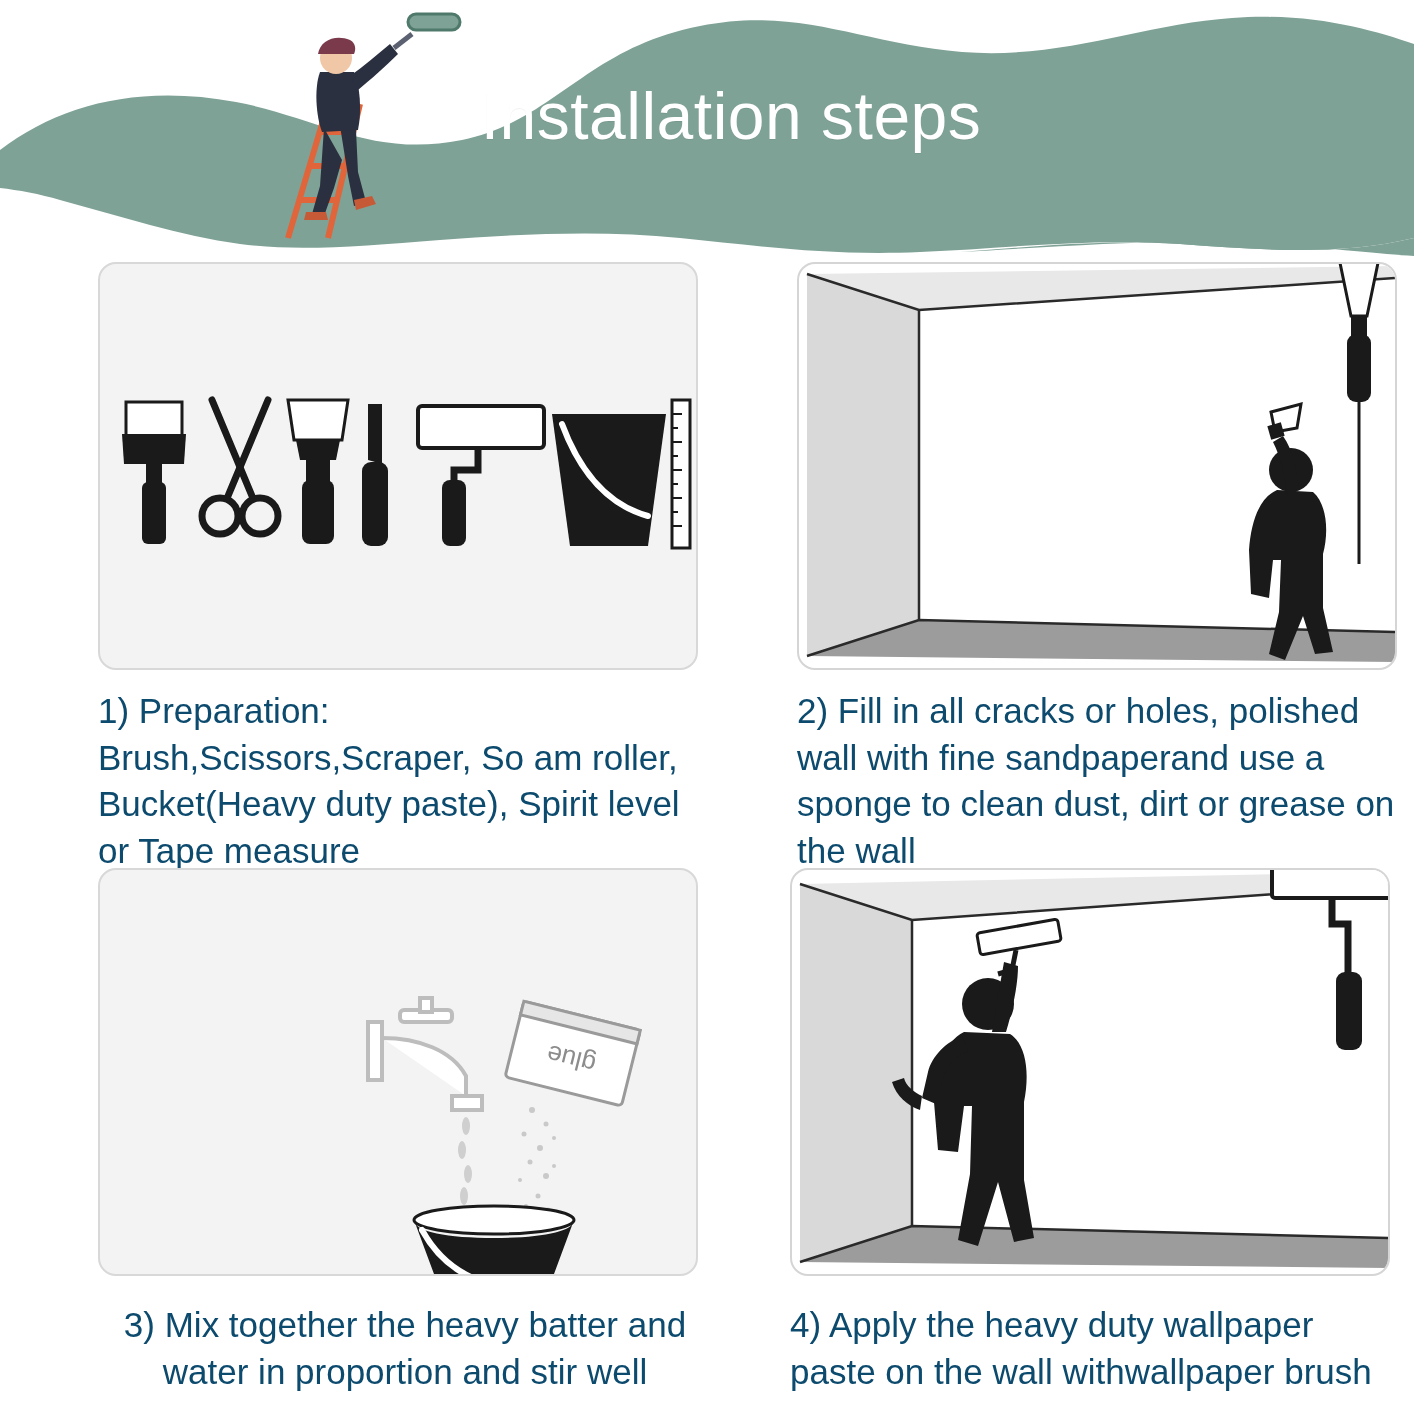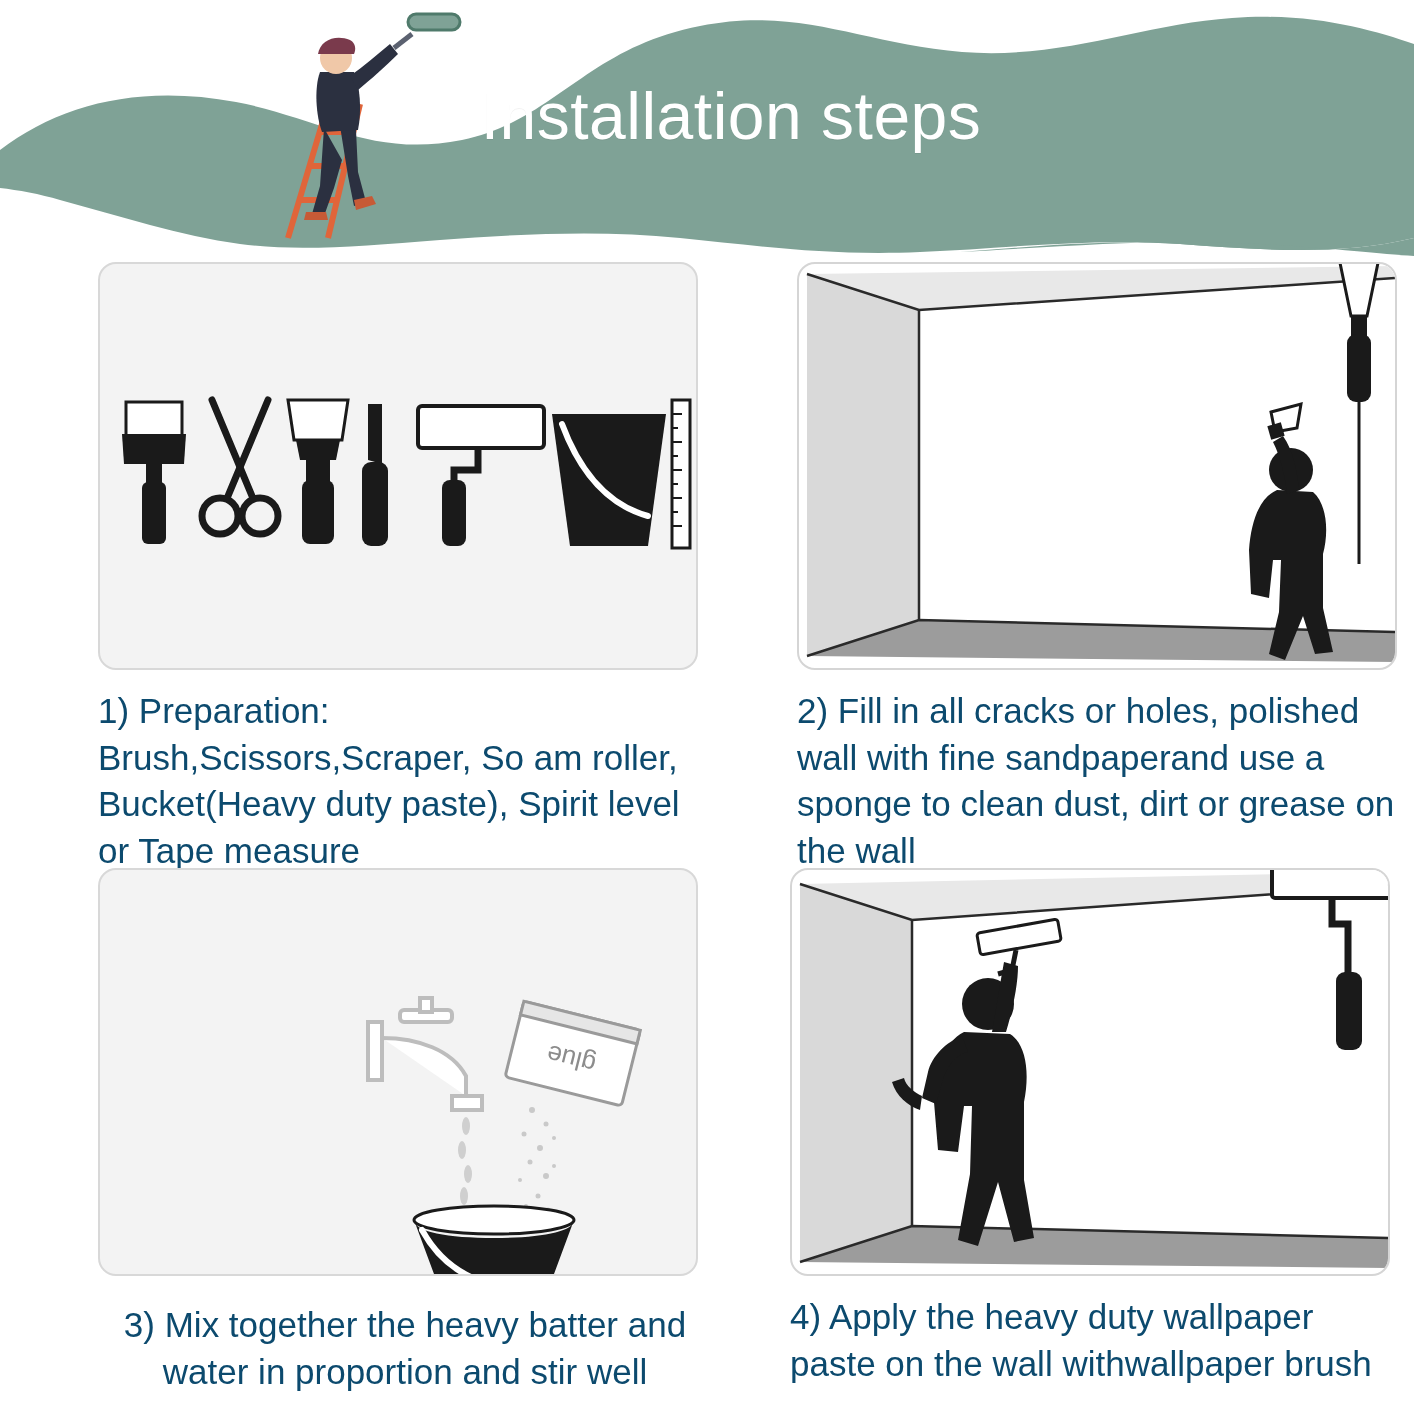--- a/index.html
+++ b/index.html
@@ -79,21 +79,21 @@
     line-height: 1.33;
     color: #0c4a6e;
     font-family: "Liberation Sans", sans-serif;
   }
   .caption .num { white-space: pre; }
 
   .cap-right { width: 600px; }
 
   
   .step-3 .caption { margin-top: 26px; text-align: center; padding-left: 24px; width: 566px;}
-  .step-4 .caption { margin-top: 18px; }
+  .step-4 .caption { margin-top: 26px; }
 </style>
 </head>
 <body>
 
 <div class="banner">
   <svg width="1414" height="262" viewBox="0 0 1414 262" xmlns="http://www.w3.org/2000/svg">
     <path d="M0,138 C70,96 150,78 250,96 C330,110 380,150 470,132 C560,114 590,44 700,22 C800,2 860,40 960,48 C1060,56 1140,20 1230,14 C1310,8 1370,26 1414,40 L1414,0 L0,0 Z" fill="#7fa296" opacity="0"></path>
     <path d="M0,150 C60,104 140,84 236,102 C320,118 372,158 462,140 C556,120 586,48 700,26 C800,6 862,44 962,52 C1062,60 1142,24 1232,18 C1312,12 1372,30 1414,44 L1414,238 C1340,256 1260,250 1180,244 C1090,238 1010,248 920,252 C830,256 760,246 680,238 C600,230 520,234 440,240 C360,246 300,252 240,244 C180,236 120,216 60,200 C40,194 18,190 0,188 Z" fill="#7fa296"></path>
     <path d="M960,252 C1070,246 1160,238 1260,244 C1330,248 1380,254 1414,256 L1414,238 C1340,256 1260,250 1180,244 C1100,239 1030,247 960,252 Z" fill="#7fa296"></path>
   </svg>

